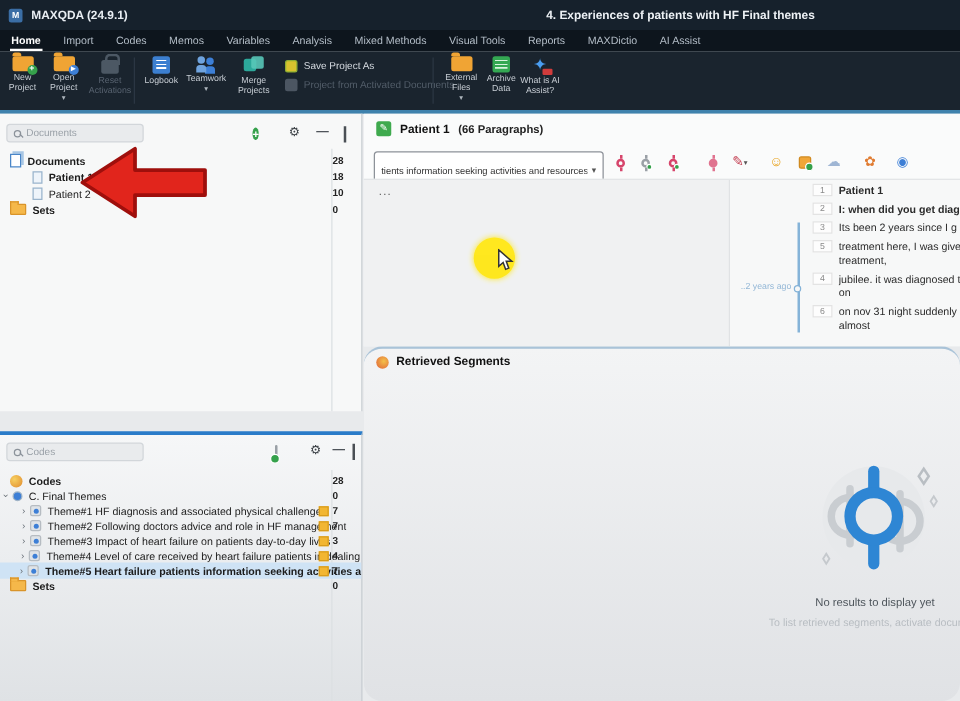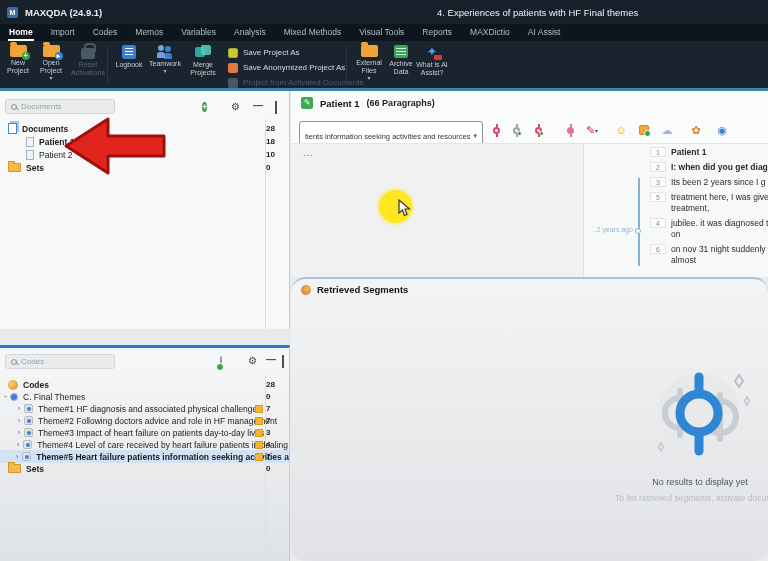--- a/index.html
+++ b/index.html
@@ -3,21 +3,21 @@
 <meta charset="utf-8">
 <style>
   * { margin:0; padding:0; box-sizing:border-box; }
   html,body { width:768px; height:561px; overflow:hidden; }
   body { position:relative; font-family:"Liberation Sans", sans-serif; background:#e8eaec; }
 
   
   .titlebar { position:absolute; left:0; top:0; width:768px; height:24px; background:#16212c; display:flex; align-items:center; }
   .app-ico { width:11px; height:11px; margin-left:7px; background:#3b6ea5; border-radius:2px; color:#fff; font-size:7px; line-height:11px; text-align:center; font-weight:bold; }
   .app-title { color:#e9eef3; font-size:9.5px; font-weight:bold; margin-left:7px; }
-  .doc-title { position:absolute; left:437px; top:7px; color:#eef2f6; font-size:9.5px; font-weight:normal; }
+  .doc-title { position:absolute; left:437px; top:7px; color:#eef2f6; font-size:9.5px; font-weight:bold; }
 
   
   .menubar { position:absolute; left:0; top:24px; width:768px; height:17px; background:#0d151d; display:flex; align-items:center; }
   .mitem { color:#b4bec8; font-size:8.5px; padding:0 9px; height:17px; line-height:17px; position:relative; cursor:default; }
   .mitem.active { color:#ffffff; font-weight:bold; }
   .mitem.active::after { content:''; position:absolute; left:8px; right:8px; bottom:0; height:2px; background:#fff; }
 
   
   .ribbon { position:absolute; left:0; top:41px; width:768px; height:47px; background:#1a242e; }
   .rsep { position:absolute; top:5px; bottom:5px; width:1px; background:#2b3643; }
@@ -193,24 +193,20 @@
   </div>
   <div class="rbtn" style="left:185px">
     <span class="ric mergeico"></span>
     <span class="rlbl">Merge Projects</span>
   </div>
   <div class="rstack">
     <div class="srow">
       <span class="sico save"></span>
       <span class="slbl">Save Project As</span>
     </div>
-    <div class="srow">
-      <span class="sico anon"></span>
-      <span class="slbl">Save Anonymized Project As</span>
-    </div>
     <div class="srow disabled">
       <span class="sico gray"></span>
       <span class="slbl">Project from Activated Documents</span>
     </div>
   </div>
   <div class="rsep" style="left:346px"></div>
   <div class="rbtn" style="left:351px">
     <span class="ric fold16"></span>
     <span class="rlbl">External Files</span>
     <span class="caret">▾</span>

